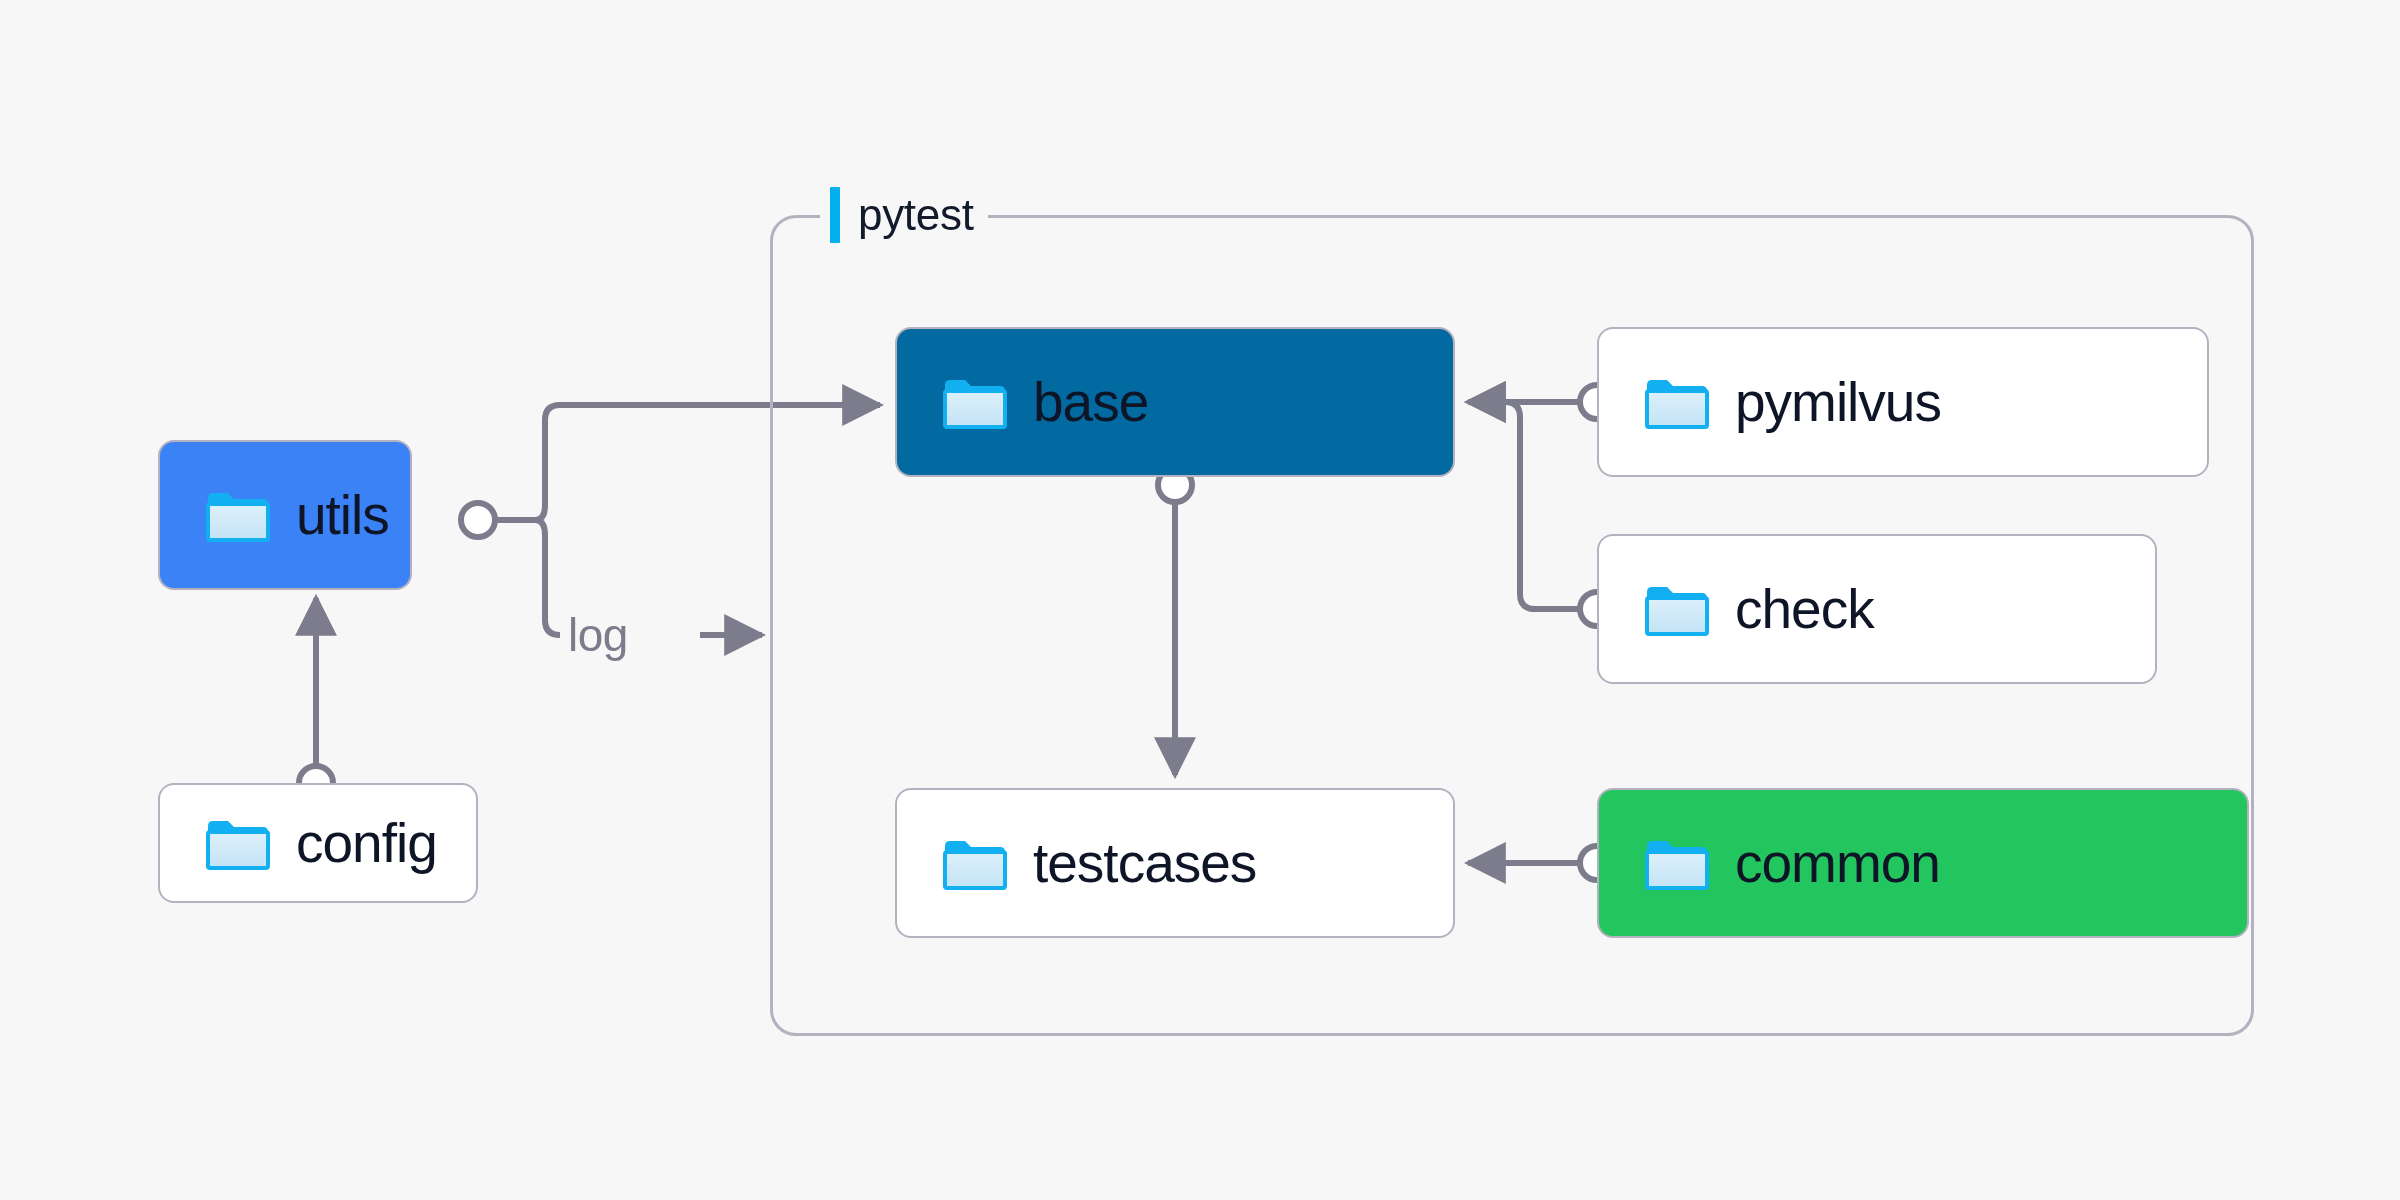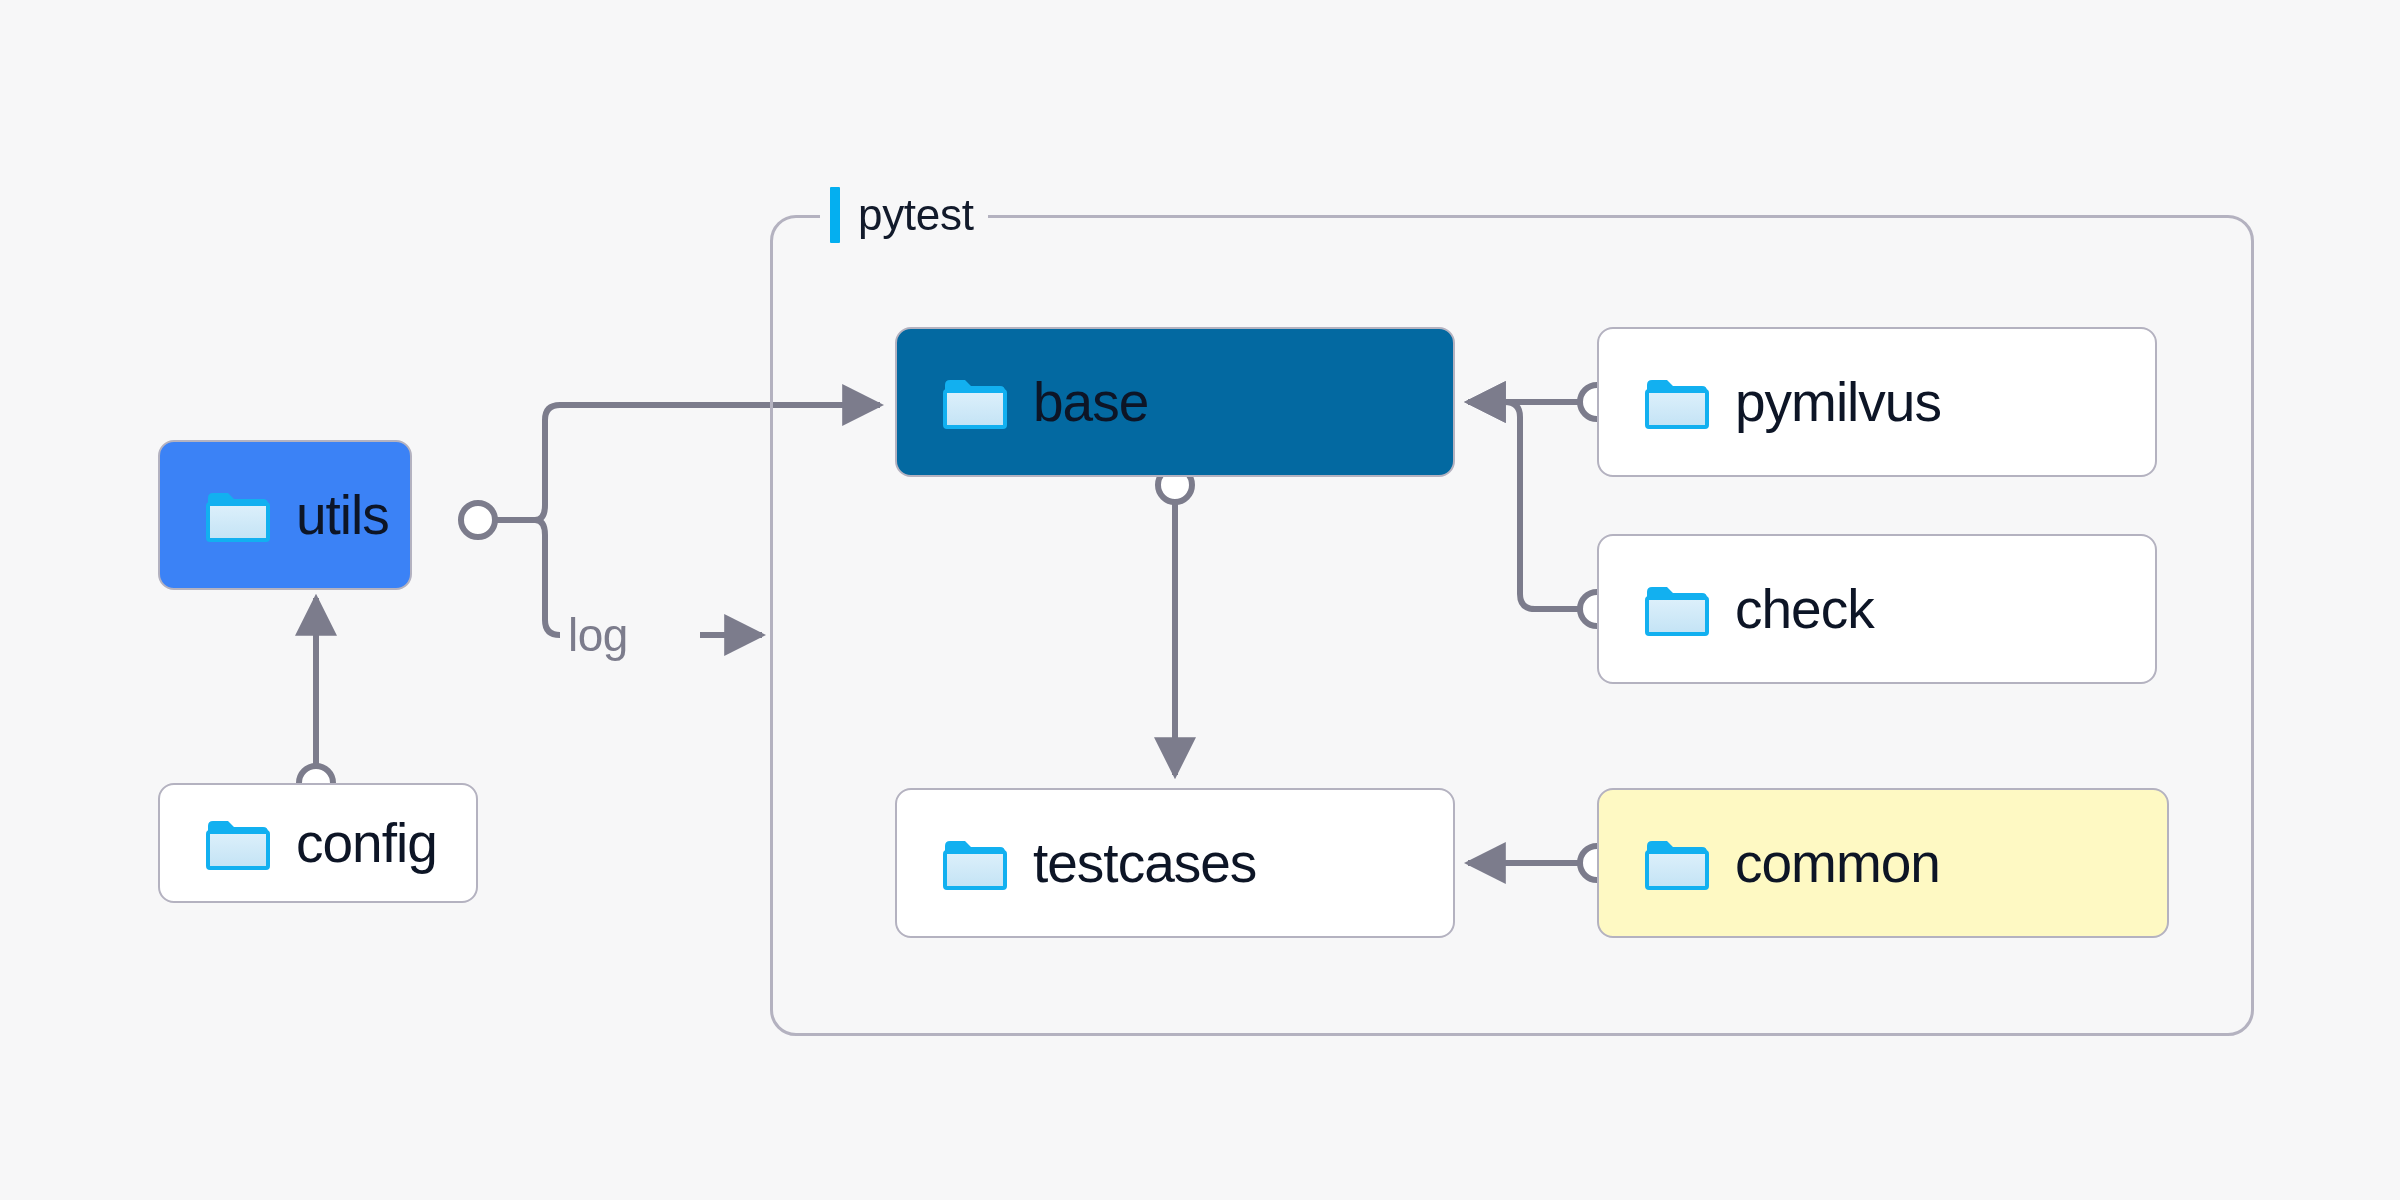--- a/index.html
+++ b/index.html
@@ -211,21 +211,21 @@
                 <stop offset="0%" stop-color="#ddf0fb"></stop>
                 <stop offset="100%" stop-color="#c3e3f5"></stop>
               </linearGradient>
             </defs>
             <path d="M2 10 Q2 5 7 5 L22 5 L28 11 L57 11 Q62 11 62 16 L62 20 L2 20 Z" fill="#12b0f0"></path>
             <rect x="2" y="16" width="60" height="36" rx="2" fill="url(#fg4)" stroke="#12b0f0" stroke-width="4"></rect>
           </svg>
         </span>
         <span class="node-label" style="color: rgb(13, 21, 38);">testcases</span>
       </div>
-      <div class="node" style="left: 1597px; top: 327px; width: 560px; height: 150px; background: rgb(255, 255, 255); border-color: rgb(180, 178, 192);">
+      <div class="node" style="left: 1597px; top: 327px; width: 612px; height: 150px; background: rgb(255, 255, 255); border-color: rgb(180, 178, 192);">
         <span class="folder-icon">
           <svg viewBox="0 0 64 54" width="64" height="54">
             <defs>
               <linearGradient id="fg5" x1="0" y1="0" x2="0" y2="1">
                 <stop offset="0%" stop-color="#ddf0fb"></stop>
                 <stop offset="100%" stop-color="#c3e3f5"></stop>
               </linearGradient>
             </defs>
             <path d="M2 10 Q2 5 7 5 L22 5 L28 11 L57 11 Q62 11 62 16 L62 20 L2 20 Z" fill="#12b0f0"></path>
             <rect x="2" y="16" width="60" height="36" rx="2" fill="url(#fg5)" stroke="#12b0f0" stroke-width="4"></rect>
@@ -241,21 +241,21 @@
                 <stop offset="0%" stop-color="#ddf0fb"></stop>
                 <stop offset="100%" stop-color="#c3e3f5"></stop>
               </linearGradient>
             </defs>
             <path d="M2 10 Q2 5 7 5 L22 5 L28 11 L57 11 Q62 11 62 16 L62 20 L2 20 Z" fill="#12b0f0"></path>
             <rect x="2" y="16" width="60" height="36" rx="2" fill="url(#fg6)" stroke="#12b0f0" stroke-width="4"></rect>
           </svg>
         </span>
         <span class="node-label" style="color: rgb(13, 21, 38);">check</span>
       </div>
-      <div class="node" style="left: 1597px; top: 788px; width: 572px; height: 150px; background: #fef9c3; border-color: rgb(180, 178, 192);">
+      <div class="node" style="left: 1597px; top: 788px; width: 652px; height: 150px; background: #22c55e; border-color: rgb(180, 178, 192);">
         <span class="folder-icon">
           <svg viewBox="0 0 64 54" width="64" height="54">
             <defs>
               <linearGradient id="fg7" x1="0" y1="0" x2="0" y2="1">
                 <stop offset="0%" stop-color="#ddf0fb"></stop>
                 <stop offset="100%" stop-color="#c3e3f5"></stop>
               </linearGradient>
             </defs>
             <path d="M2 10 Q2 5 7 5 L22 5 L28 11 L57 11 Q62 11 62 16 L62 20 L2 20 Z" fill="#12b0f0"></path>
             <rect x="2" y="16" width="60" height="36" rx="2" fill="url(#fg7)" stroke="#12b0f0" stroke-width="4"></rect>

